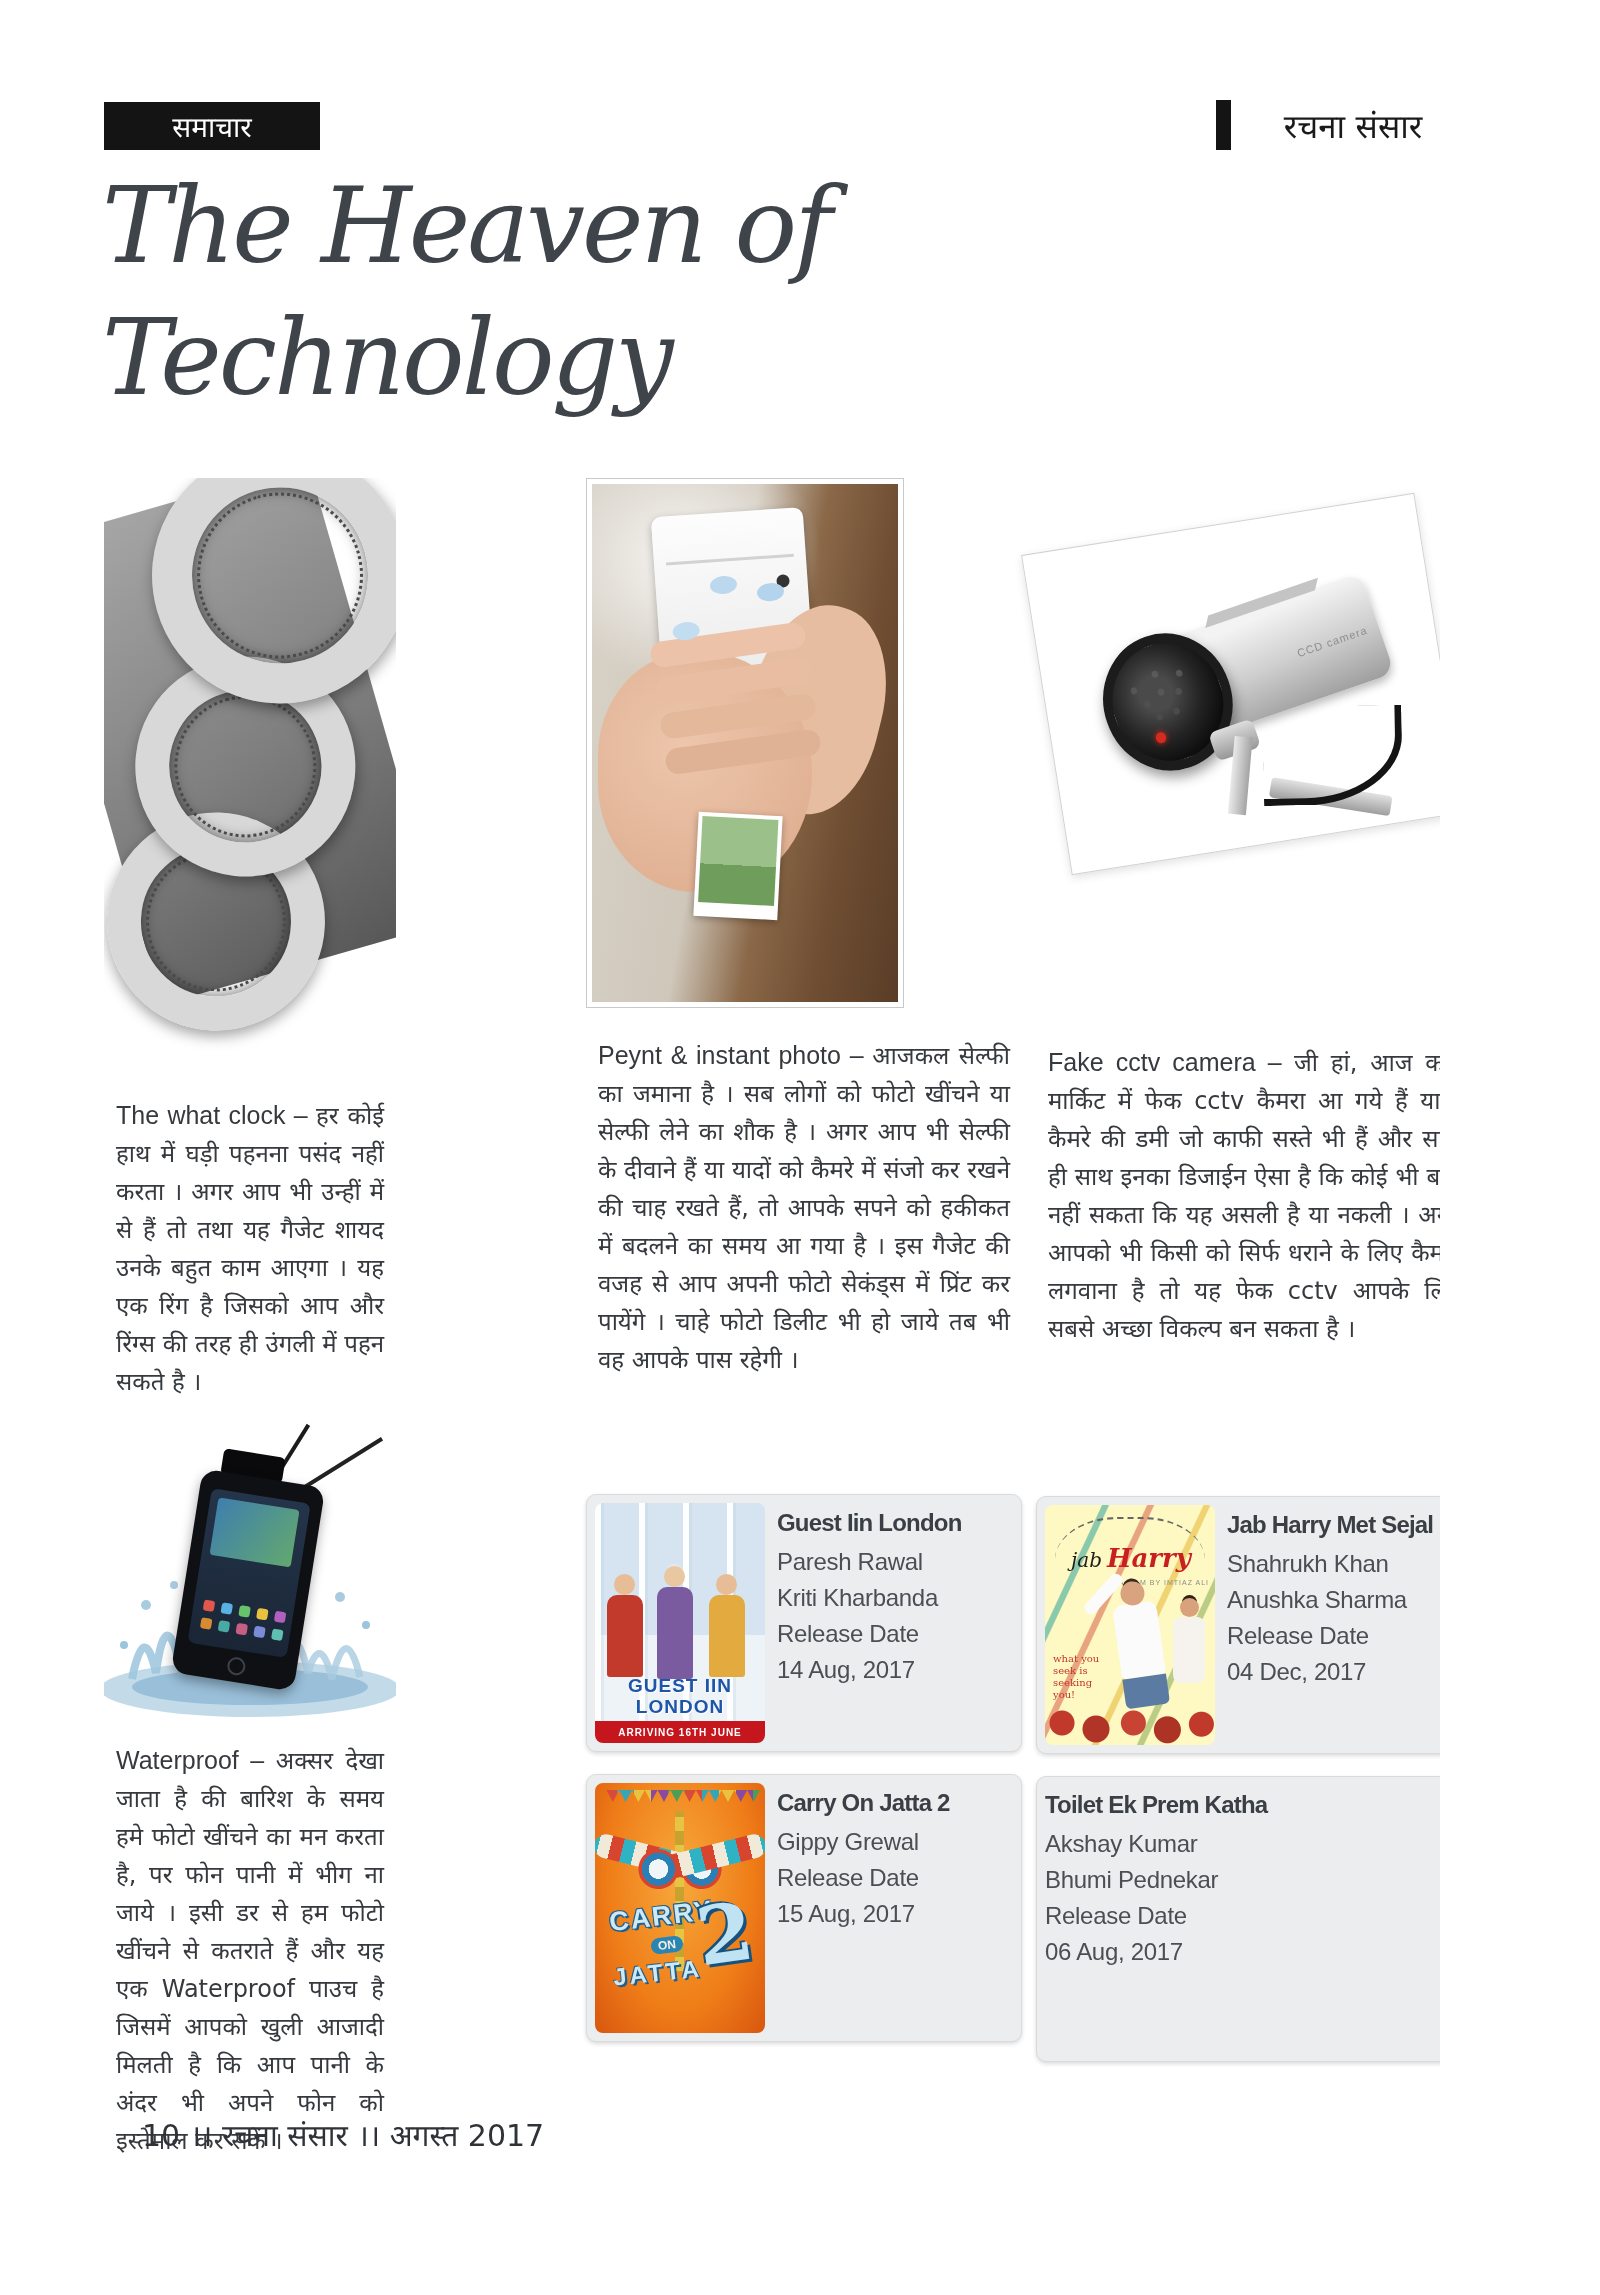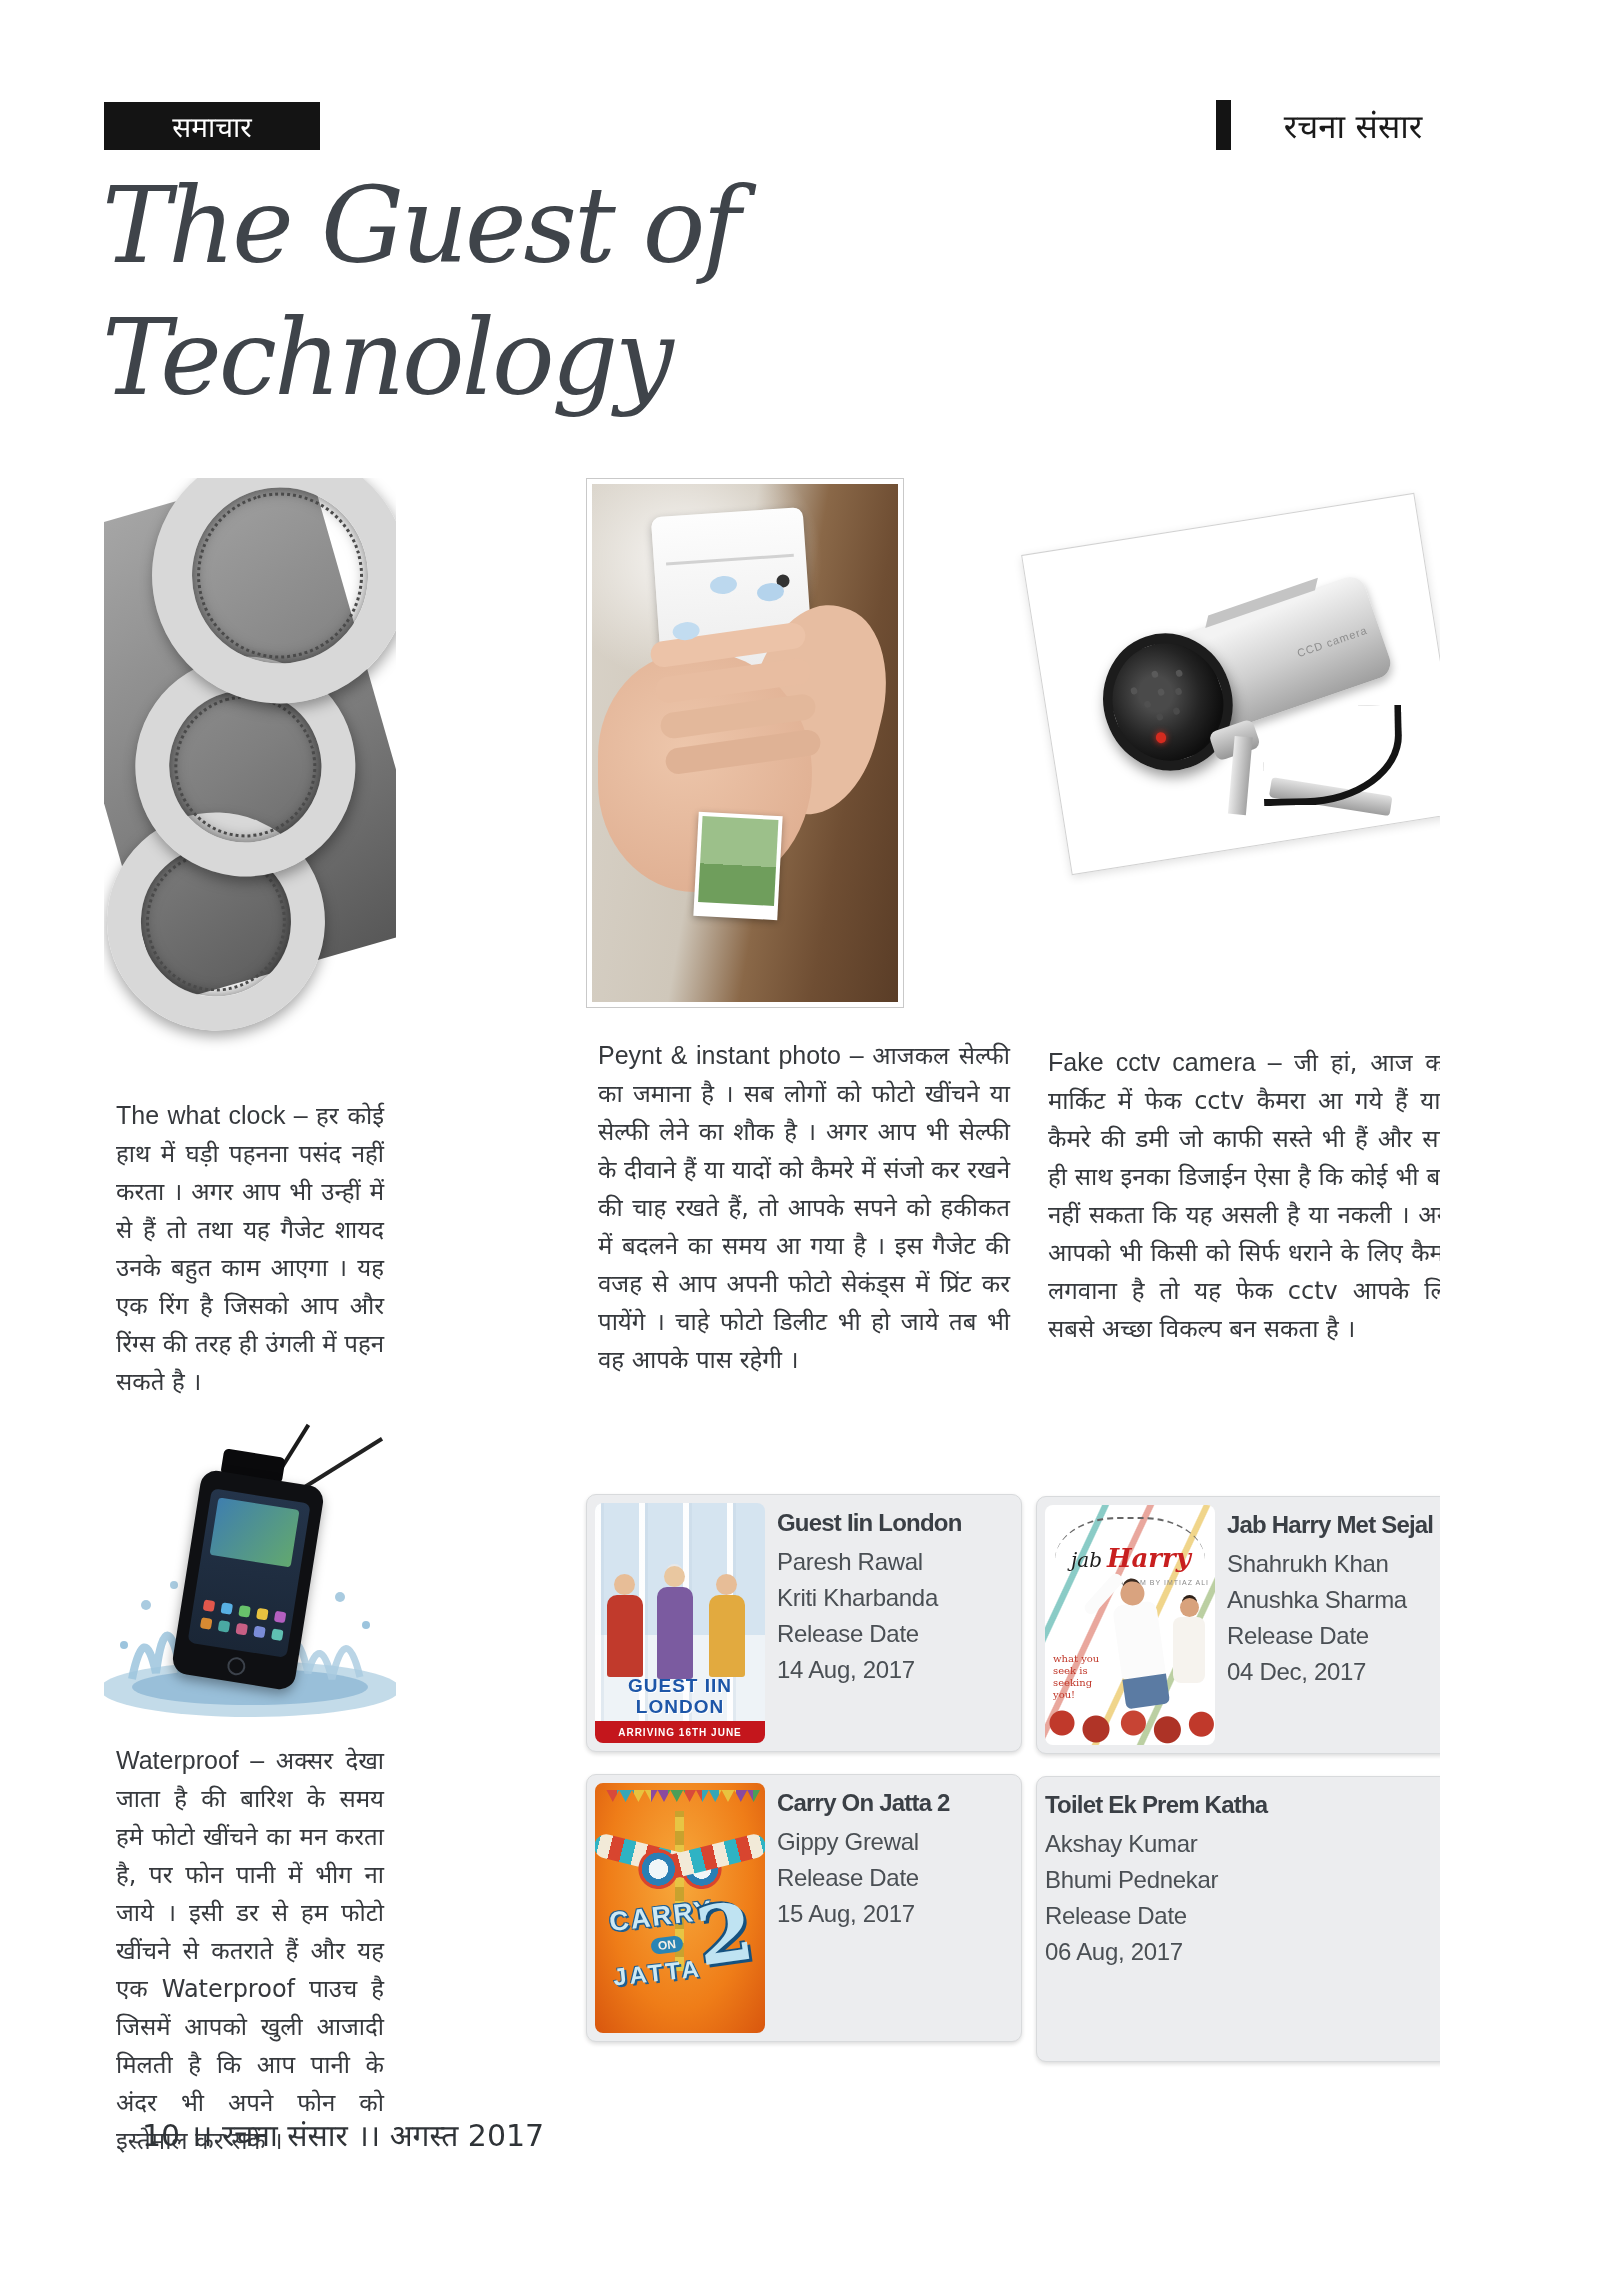--- a/index.html
+++ b/index.html
@@ -139,21 +139,21 @@
   .gl-f1{left:12px;background:#c13a2c;}
   .gl-f2{left:62px;top:84px;height:92px;background:#7b5ba0;}
   .gl-f2::before{background:#e9c7a0;box-shadow:0 -4px 0 -2px #e8e8e8;}
   .gl-f3{left:114px;background:#e2aa3f;}
   .gl-title{position:absolute;bottom:26px;width:100%;text-align:center;font-weight:bold;color:#1d56a8;
      font-size:19px;line-height:21px;letter-spacing:1px;text-shadow:1px 1px 0 #fff;}
   .gl-banner{position:absolute;bottom:0;width:100%;height:22px;background:#c4161c;color:#fff;
      font-size:10px;font-weight:bold;letter-spacing:1px;display:flex;align-items:center;justify-content:center;}
 
   
-  .poster-jab{background:#ffffff;}
+  .poster-jab{background:#fef9c3;}
   .jh-streaks{position:absolute;inset:0;background:
      linear-gradient(115deg,transparent 20%,rgba(42,161,152,.55) 20.5% 22.5%,transparent 23%),
      linear-gradient(115deg,transparent 36%,rgba(211,80,60,.5) 36.5% 38.5%,transparent 39%),
      linear-gradient(115deg,transparent 56%,rgba(230,185,61,.6) 56.5% 58.5%,transparent 59%),
      linear-gradient(115deg,transparent 72%,rgba(120,160,70,.5) 72.5% 74.5%,transparent 75%);}
   .jh-arc{position:absolute;left:10px;top:12px;width:150px;height:84px;border-top:2px dashed #666;border-radius:50%/60%;}
   .jh-title{position:absolute;left:26px;top:38px;font-family:"DejaVu Serif",serif;font-style:italic;}
   .jh-jab{font-size:20px;color:#1d1d1d;}
   .jh-harry{font-size:26px;color:#c81f1f;margin-left:5px;font-weight:bold;}
   .jh-credit{position:absolute;right:6px;top:74px;font-size:7px;color:#8a8a8a;letter-spacing:1px;}
@@ -236,21 +236,21 @@
   <div class="tag-box">
     <span>समाचार</span>
   </div>
   <div class="brand-box">
     <span class="brand-bar"></span>
     <span class="brand-text">रचना संसार</span>
     <span class="brand-bar"></span>
   </div>
 
   <div class="headline">
-    <div>The Guest of</div>
+    <div>The Heaven of</div>
     <div>Technology</div>
   </div>
 
   <div class="col col1">
 
     <div class="art-ring">
       <div class="ring-bg">
         <div class="ring ring-1"></div>
         <div class="ring ring-2"></div>
         <div class="ring ring-3"></div>

